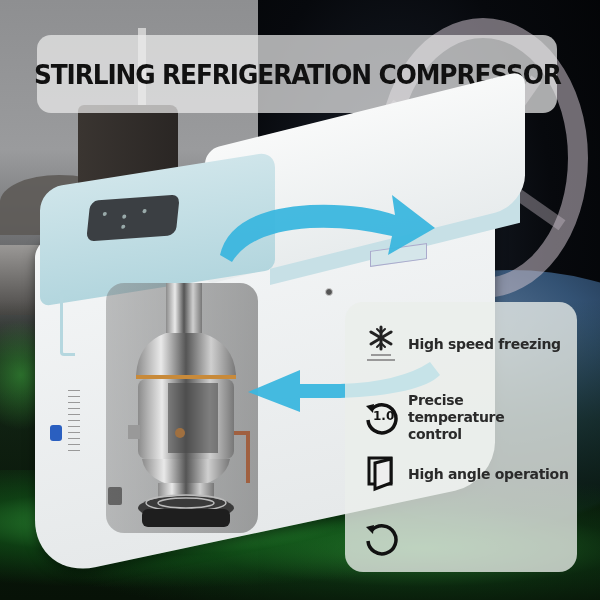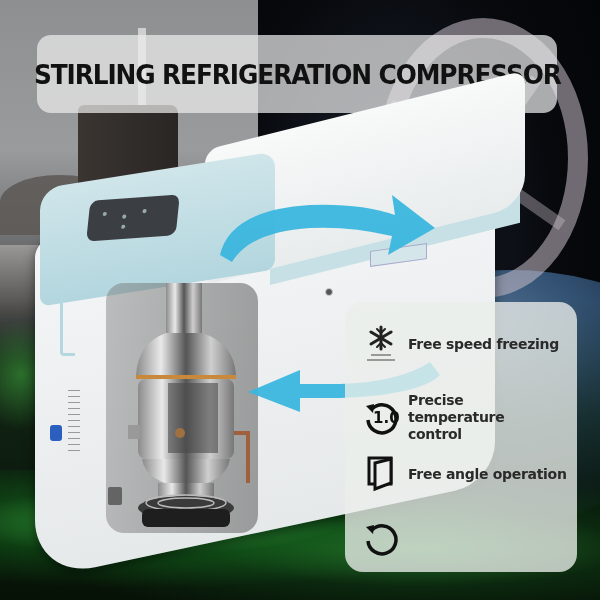--- a/index.html
+++ b/index.html
@@ -143,42 +143,42 @@
         <line x1="18" y1="2" x2="18" y2="24"></line>
           <line x1="8" y1="7" x2="28" y2="19"></line>
           <line x1="28" y1="7" x2="8" y2="19"></line>
         <path d="M14 4 L18 8 L22 4" fill="none" stroke-width="2"></path>
           <path d="M14 22 L18 18 L22 22" fill="none" stroke-width="2"></path>
       </g>
       <line x1="8" y1="30" x2="28" y2="30" stroke="#999" stroke-width="2"></line>
       <line x1="4" y1="35" x2="32" y2="35" stroke="#999" stroke-width="2"></line>
     </svg>
   </span>
-  <span class="f-label">Free speed freezing</span>
+  <span class="f-label">High speed freezing</span>
 </div>
 
 <div class="feature" style="top:392px">
   <span class="f-icon" style="position:relative">
     <svg width="36" height="36" viewBox="0 0 36 36">
       <path d="M9 9 A14 14 0 1 1 5 20" fill="none" stroke="#111" stroke-width="3.5"></path>
       <path d="M3 6 L11 4 L10 13 Z" fill="#111"></path>
     </svg>
-    <span style="position:absolute;left:11px;top:10px;font-size:15px;font-weight:bold;color:#111">1.0</span>
+    <span style="position:absolute;left:11px;top:10px;font-size:12px;font-weight:bold;color:#111">1.0</span>
   </span>
   <span class="f-label" style="width:150px">Precise temperature control</span>
 </div>
 
 <div class="feature" style="top:455px">
   <span class="f-icon">
     <svg width="32" height="38" viewBox="0 0 32 38">
       <rect x="4" y="3" width="22" height="26" fill="none" stroke="#111" stroke-width="3"></rect>
       <path d="M10 8 L26 4 L26 28 L10 34 Z" fill="#eee" stroke="#111" stroke-width="3"></path>
     </svg>
   </span>
-  <span class="f-label">Free angle operation</span>
+  <span class="f-label">High angle operation</span>
 </div>
 
 <div class="feature" style="top:520px">
   <span class="f-icon">
     <svg width="36" height="36" viewBox="0 0 36 36">
       <path d="M9 9 A14 14 0 1 1 5 20" fill="none" stroke="#111" stroke-width="3.5"></path>
       <path d="M3 6 L11 4 L10 13 Z" fill="#111"></path>
     </svg>
   </span>
 </div>

